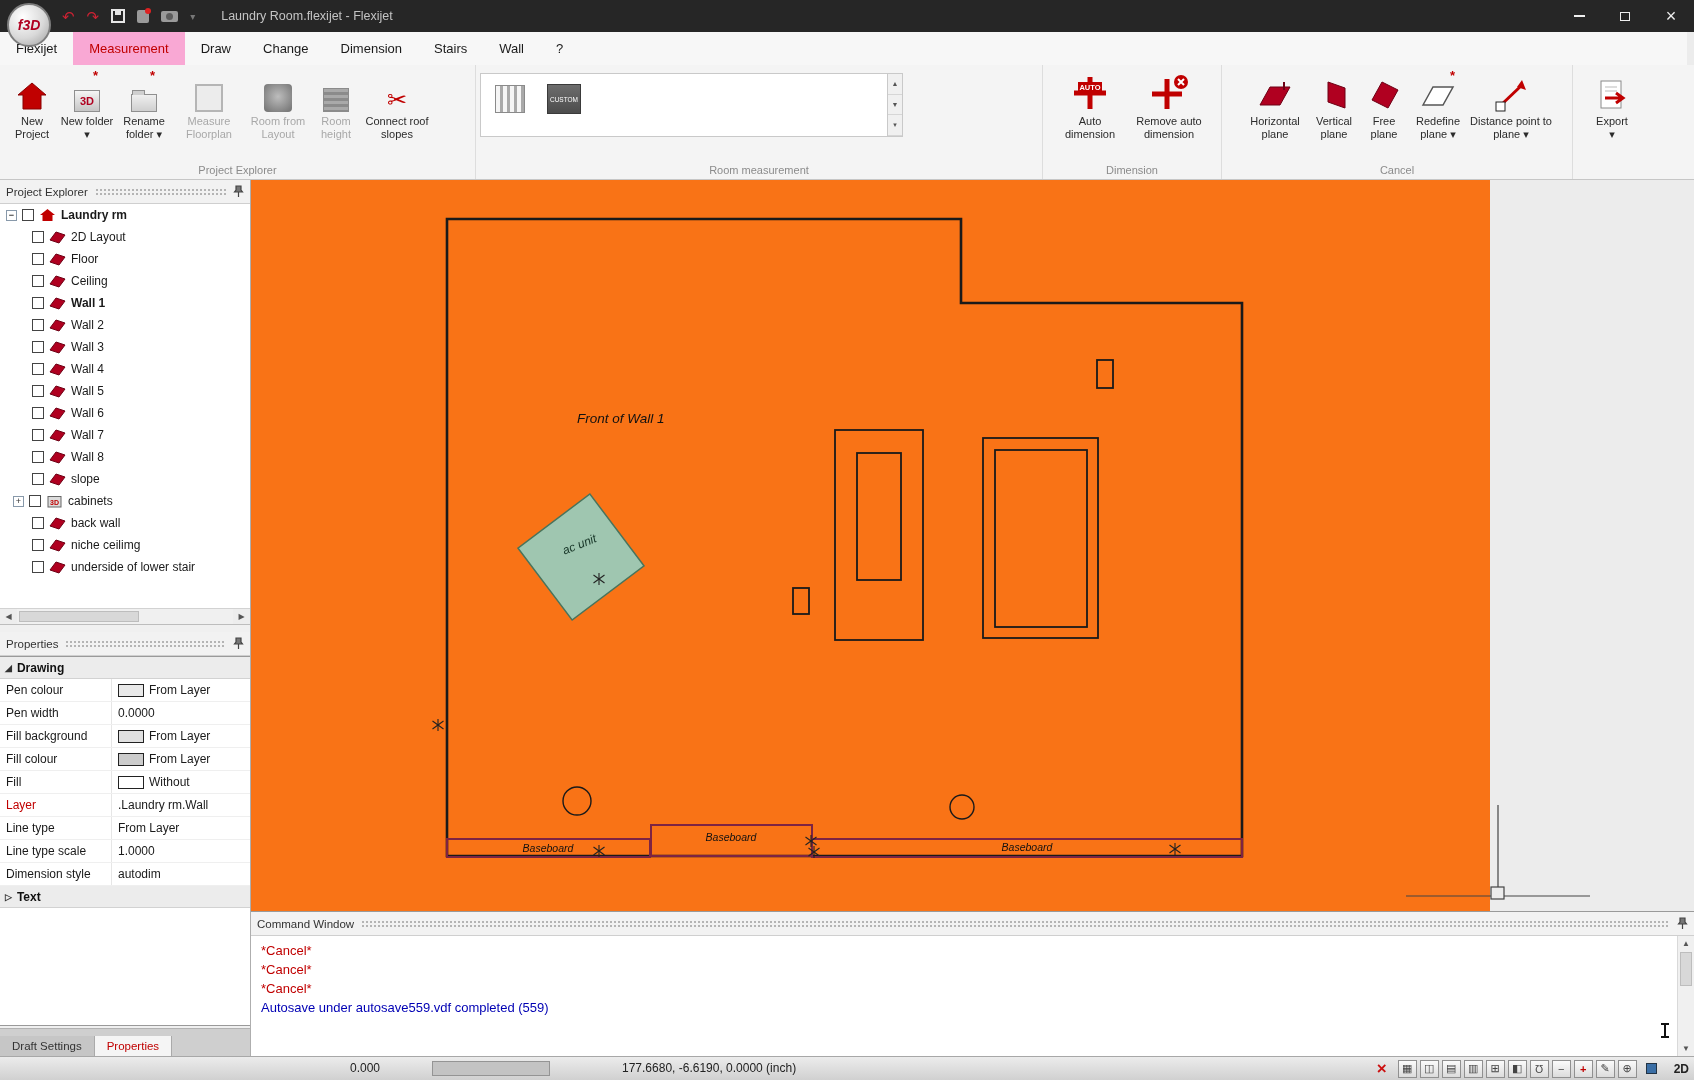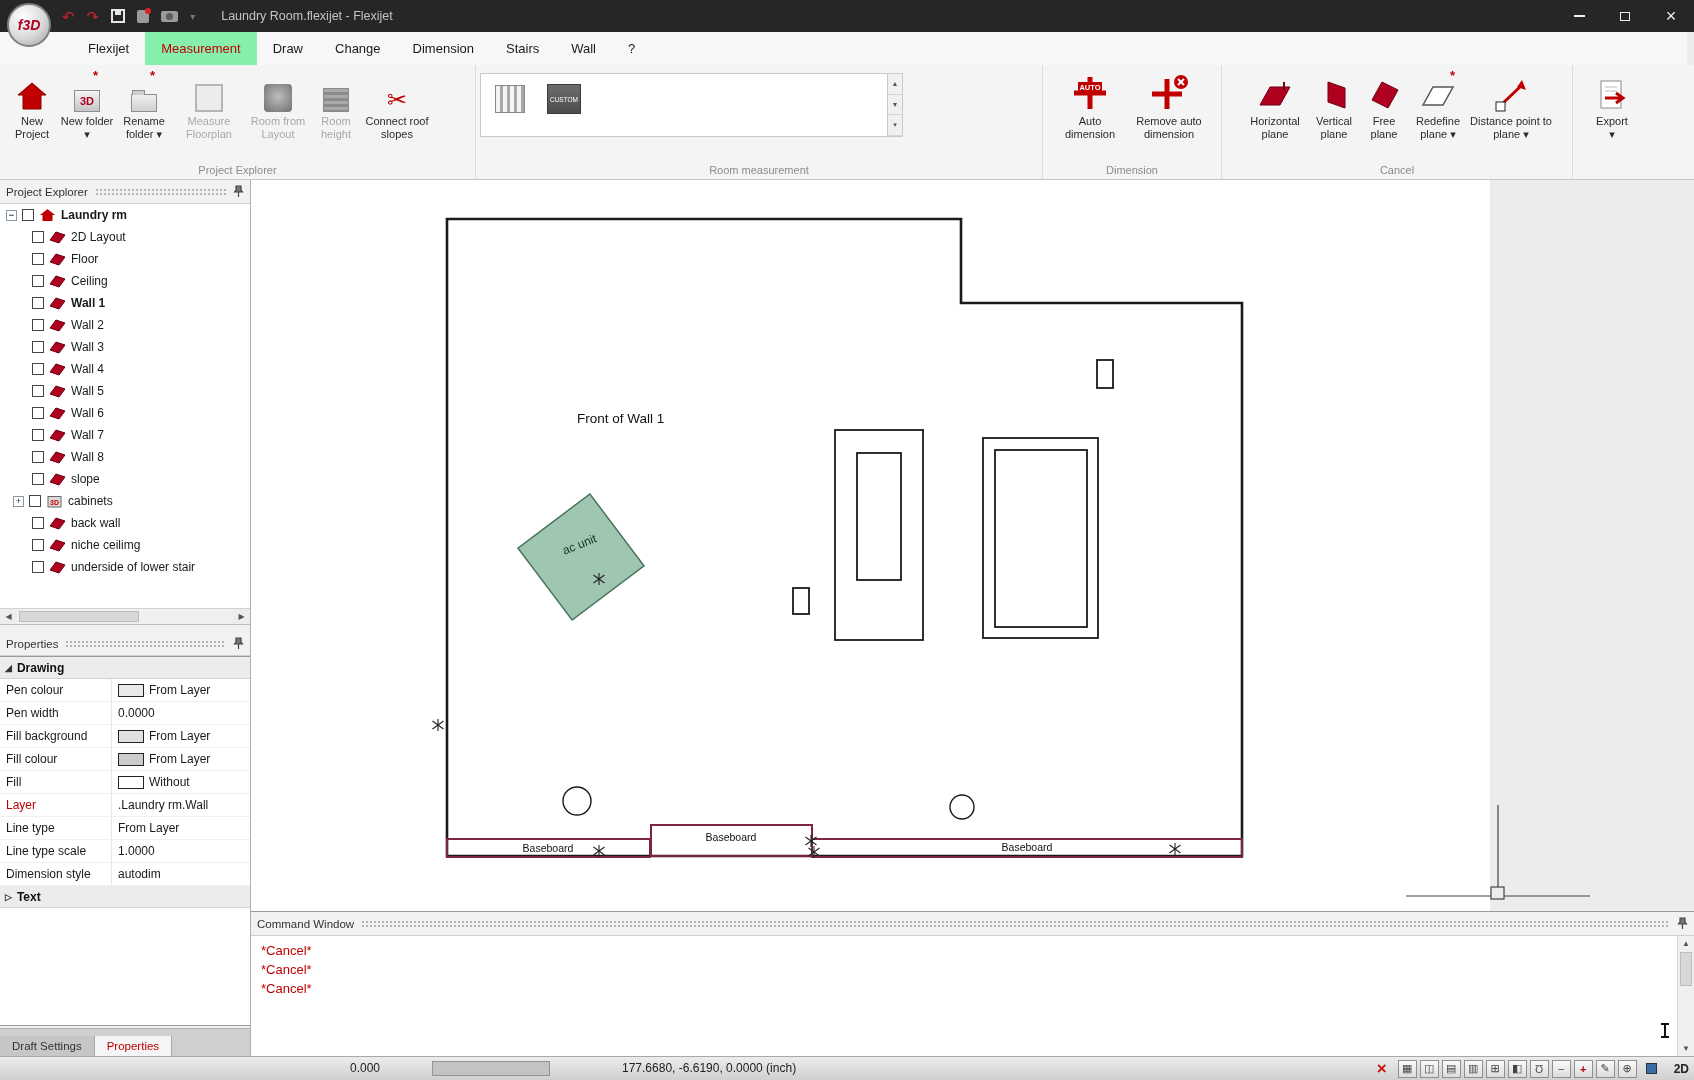--- a/index.html
+++ b/index.html
@@ -21,23 +21,23 @@
   .camera::after{content:"";position:absolute;left:5px;top:2px;width:7px;height:7px;border-radius:50%;background:#5c5c5c;}
   .qsep{color:#777;font-size:10px;}
   .tb-title{margin-left:26px;font-size:12.5px;color:#c4c4c4;}
   .winbtns{position:absolute;right:0;top:0;height:32px;display:flex;}
   .wbtn{width:46px;height:32px;display:flex;align-items:center;justify-content:center;color:#efefef;}
   .wbtn .bar{width:11px;height:2px;background:#efefef;}
   .wbtn .box{width:10px;height:9px;border:1.5px solid #efefef;}
   .wbtn.close{font-size:18px;}
 
   
-  .menubar{position:absolute;top:32px;left:0;right:7px;height:33px;background:#f7f7f7;display:flex;align-items:stretch;padding-left:72px;}
+  .menubar{position:absolute;top:32px;left:0;right:7px;height:33px;background:#f7f7f7;display:flex;align-items:stretch;}
   .mtab{display:flex;align-items:center;padding:0 16px;font-size:13px;color:#1a1a1a;}
-  .mtab.active{background:#86efac;color:#c00000;}
+  .mtab.active{background:#f9a8d4;color:#c00000;}
 
   
   .ribbon{position:absolute;top:65px;left:0;right:0;height:115px;background:#f4f4f4;border-bottom:1px solid #c6c6c6;display:flex;}
   .rgroup{height:100%;display:flex;flex-direction:column;border-right:1px solid #ddd;}
   .rbody{flex:1;display:flex;align-items:flex-start;padding:4px 2px 0 4px;}
   .rbody.center{justify-content:center;}
   .rglabel{height:17px;line-height:17px;text-align:center;font-size:11px;color:#8b8b8b;}
   .rbtn{display:flex;flex-direction:column;align-items:center;padding-top:2px;position:relative;}
   .ric{height:44px;display:flex;align-items:flex-end;justify-content:center;padding-bottom:3px;position:relative;}
   .rlb{font-size:11px;line-height:1.2;text-align:center;color:#2b2b2b;}
@@ -81,21 +81,21 @@
   .prow{height:23px;display:flex;font-size:12px;border-bottom:1px solid #efefef;align-items:stretch;color:#1a1a1a;}
   .plabel{width:112px;padding-left:6px;border-right:1px solid #e6e6e6;display:flex;align-items:center;overflow:hidden;white-space:nowrap;}
   .plabel.red{color:#c00000;}
   .pval{flex:1;padding-left:6px;display:flex;align-items:center;gap:5px;overflow:hidden;white-space:nowrap;}
   .swatch{width:26px;height:13px;border:1px solid #222;flex:none;}
   .sbtabs{position:absolute;left:0;right:0;top:848px;height:28px;background:#cfcfcf;display:flex;align-items:stretch;border-top:1px solid #b2b2b2;}
   .sbtab{display:flex;align-items:center;padding:0 12px;font-size:11.5px;color:#333;background:#c6c6c6;border-right:1px solid #aaa;margin-top:7px;}
   .sbtab.active{background:#f5f5f5;color:#c00000;}
 
   
-  .canvas{position:absolute;left:251px;top:180px;width:1239px;height:731px;background:#ffffff;}
+  .canvas{position:absolute;left:251px;top:180px;width:1239px;height:731px;background:#f97316;font-style:italic;}
 
   
   .cmdwin{position:absolute;left:251px;right:0;top:911px;height:145px;background:#fff;border-top:1px solid #9a9a9a;}
   .cmdbody{position:absolute;top:24px;left:0;right:17px;bottom:0;padding:5px 10px;font-family:"DejaVu Sans Mono",monospace;font-size:13px;line-height:19px;overflow:hidden;}
   .cl.err{color:#c00000;}
   .cl.cmd{color:#0000b4;}
   .vscroll{position:absolute;top:24px;right:0;bottom:0;width:17px;background:#f0f0f0;border-left:1px solid #d9d9d9;}
   .vscroll .arr{position:absolute;left:0;right:0;height:15px;display:flex;align-items:center;justify-content:center;font-size:8px;color:#555;}
   .vscroll .arr.up{top:0;} .vscroll .arr.dn{bottom:0;}
   .vscroll .thumb{position:absolute;left:2px;right:2px;top:16px;height:34px;background:#d8d8d8;border:1px solid #bdbdbd;}
@@ -652,20 +652,21 @@
     <span>Command Window</span>
     <span class="dots"></span>
     <svg width="11" height="13" viewBox="0 0 11 13">
         <path d="M3 1 h5 v4 l1.5 2 h-8 l1.5 -2 z M5.5 7 v5" stroke="#444" stroke-width="1.2" fill="#777"></path>
       </svg>
   </div>
   <div class="cmdbody">
     <div class="cl err">*Cancel*</div>
     <div class="cl err">*Cancel*</div>
     <div class="cl err">*Cancel*</div>
+    <div class="cl cmd">Autosave under autosave559.vdf completed (559)</div>
   </div>
   <div class="vscroll">
     <span class="arr up">▲</span>
     <span class="thumb"></span>
     <span class="arr dn">▼</span>
   </div>
   <div class="ibeam"></div>
 </div>
 
 <div class="statusbar">

